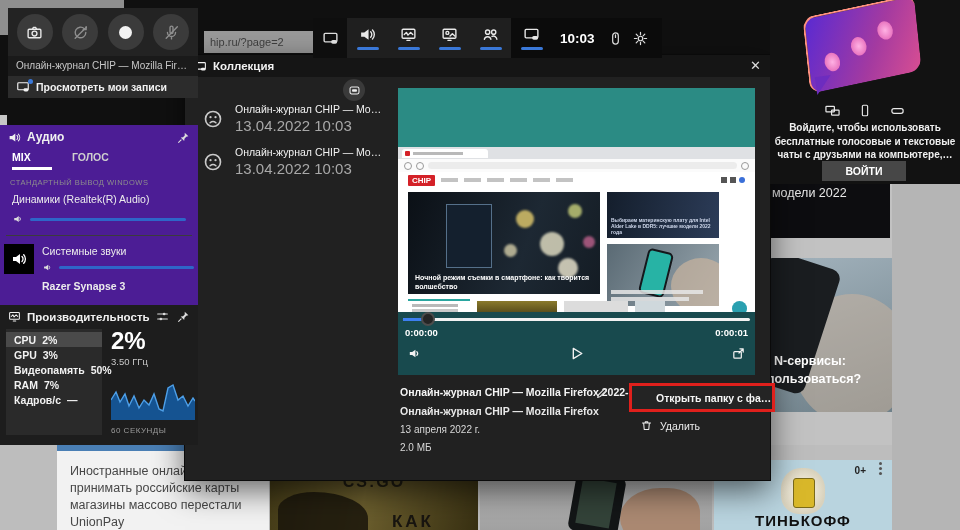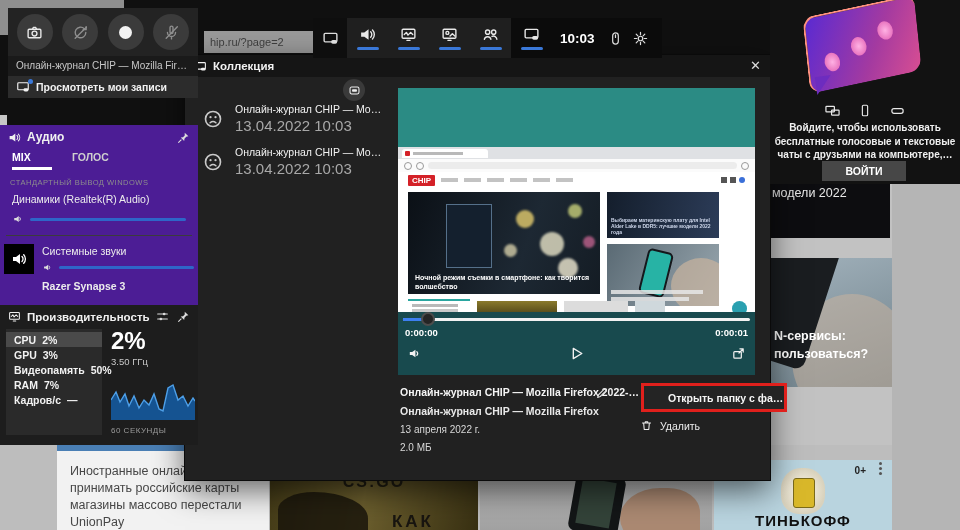--- a/index.html
+++ b/index.html
@@ -31,25 +31,25 @@
   .bg-tinkoff{left:714px;top:460px;width:178px;height:70px;background:#b9d4df;overflow:hidden;color:#111;}
   .bg-tinkoff .crest{position:absolute;left:67px;top:8px;width:44px;height:46px;background:radial-gradient(#efe9d8 30%,#d9d2bd 70%);border-radius:45% 45% 40% 40%;}
   .bg-tinkoff .crest i{position:absolute;left:12px;top:10px;width:20px;height:28px;background:#d9b82a;border:1px solid #7a6a1a;border-radius:3px;}
   .bg-tinkoff .age{position:absolute;right:26px;top:5px;font-size:10px;font-weight:bold;color:#222;}
   .bg-tinkoff .dots{position:absolute;right:10px;top:2px;width:3px;height:3px;border-radius:50%;background:#555;box-shadow:0 5px 0 #555,0 10px 0 #555;}
   .bg-tinkoff .name{position:absolute;left:0;right:0;bottom:1px;text-align:center;font-weight:bold;font-size:15px;letter-spacing:1px;}
   .bg-env{left:900px;top:466px;width:34px;height:34px;border-radius:50%;background:#2f88c4;display:flex;align-items:center;justify-content:center;color:#fff;}
   .bg-right-gray{left:892px;top:178px;width:68px;height:352px;background:#b5b5b5;}
   .bg-col-gray{left:762px;top:184px;width:130px;height:261px;background:#c2c2c2;}
   .bg-models{left:766px;top:180px;width:124px;height:58px;background:#0d0d10;color:#e8e8e8;font-size:12.5px;padding:6px 0 0 6px;box-sizing:border-box;}
-  .bg-vpn{left:766px;top:258px;width:126px;height:129px;background:linear-gradient(160deg,#a3b3bd,#6e8089);overflow:hidden;color:#fff;}
+  .bg-vpn{left:766px;top:258px;width:126px;height:154px;background:linear-gradient(160deg,#a3b3bd,#6e8089);overflow:hidden;color:#fff;}
   .bg-vpn .ph{position:absolute;left:-14px;bottom:24px;width:72px;height:130px;background:#1a1d20;border-radius:10px;transform:rotate(18deg);}
   .bg-vpn .hand{position:absolute;right:-20px;top:36px;width:120px;height:130px;background:#c9b39e;border-radius:50%;opacity:.55;}
   .bg-vpn .l1{position:absolute;left:8px;bottom:44px;font-weight:bold;font-size:12.5px;}
-  .bg-vpn .l2{position:absolute;left:8px;bottom:26px;font-weight:bold;font-size:12.5px;}
+  .bg-vpn .l2{position:absolute;left:1px;bottom:26px;font-weight:bold;font-size:12.5px;}
   .bg-red-sliver{left:756px;top:372px;width:4px;height:46px;background:#c22;}
 
   
   .cw{left:8px;top:8px;width:190px;z-index:6;}
   .cw-btns{height:48px;background:#232323;display:flex;align-items:center;justify-content:space-around;padding:0 4px;}
   .cbtn{width:36px;height:36px;border-radius:50%;background:#3b3b3b;display:flex;align-items:center;justify-content:center;color:#e8e8e8;}
   .cbtn.dis{color:#8f8f8f;}
   .rec-dot{width:13px;height:13px;border-radius:50%;background:#f2f2f2;}
   .cw-title{height:20px;line-height:20px;background:#1a1a1a;color:#c8c8c8;font-size:10px;padding:0 8px;}
   .cw-rec{height:22px;background:#2c2c2c;display:flex;align-items:center;gap:6px;padding:0 8px;
@@ -169,21 +169,21 @@
   .ptimes{position:absolute;left:7px;right:7px;top:15px;display:flex;justify-content:space-between;font-size:9.5px;font-weight:bold;color:#fff;}
   .pctrl{position:absolute;left:9px;right:9px;top:33px;display:flex;align-items:center;justify-content:space-between;color:#f2f2f2;}
 
   
   .ginfo{position:absolute;left:215px;top:331px;color:#f5f5f5;}
   .gi-t{font-size:10.5px;font-weight:bold;margin-bottom:7px;}
   .gi-a{font-size:10.5px;font-weight:bold;color:#e9e9e9;margin-bottom:7px;}
   .gi-d,.gi-s{font-size:10px;color:#d8d8d8;margin-bottom:7px;}
   .gpencil{position:absolute;left:410px;top:331px;color:#ddd;}
   .openbtn{position:absolute;left:444px;top:328px;width:128px;height:23px;border:3px solid #e0201c;background:#242424;
-           display:flex;align-items:center;gap:18px;padding:0 6px;font-size:10.5px;font-weight:bold;color:#f5f5f5;white-space:nowrap;margin-left:12px;}
+           display:flex;align-items:center;gap:18px;padding:0 6px;font-size:10.5px;font-weight:bold;color:#f5f5f5;white-space:nowrap;}
   .delbtn{position:absolute;left:455px;top:364px;display:flex;align-items:center;gap:7px;font-size:10.5px;color:#ececec;justify-content:flex-end;}
 </style>
 </head>
 <body>
 
 <svg width="0" height="0" style="position:absolute">
   <defs>
     <g id="i-spk">
         <path d="M2 6h3l4-3v10l-4-3H2z" fill="currentColor" stroke="none"></path>
         <path d="M11 5.5a3.5 3.5 0 010 5M12.7 3.8a6 6 0 010 8.4"></path>

